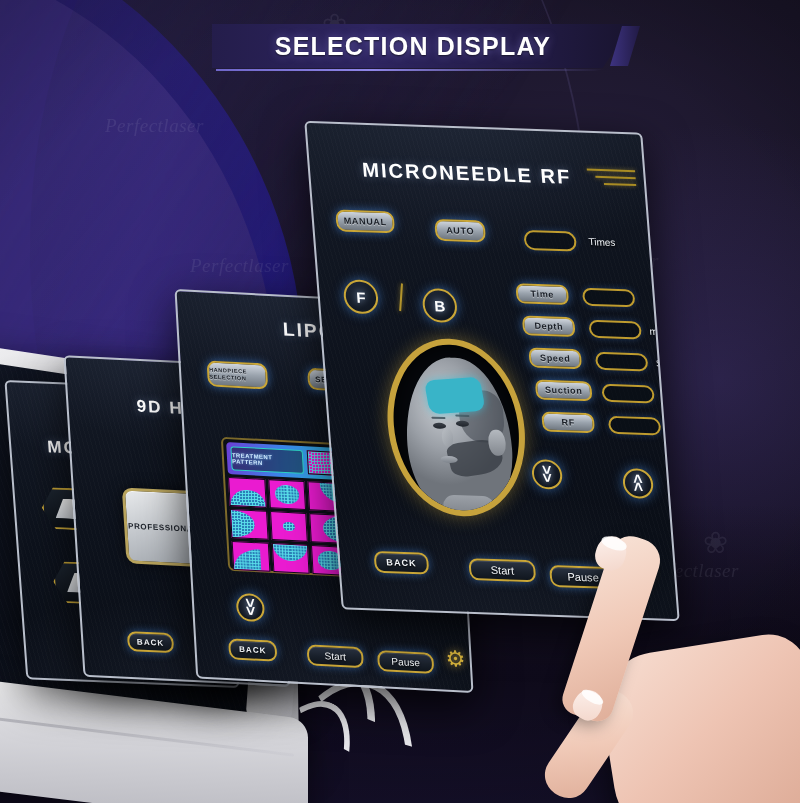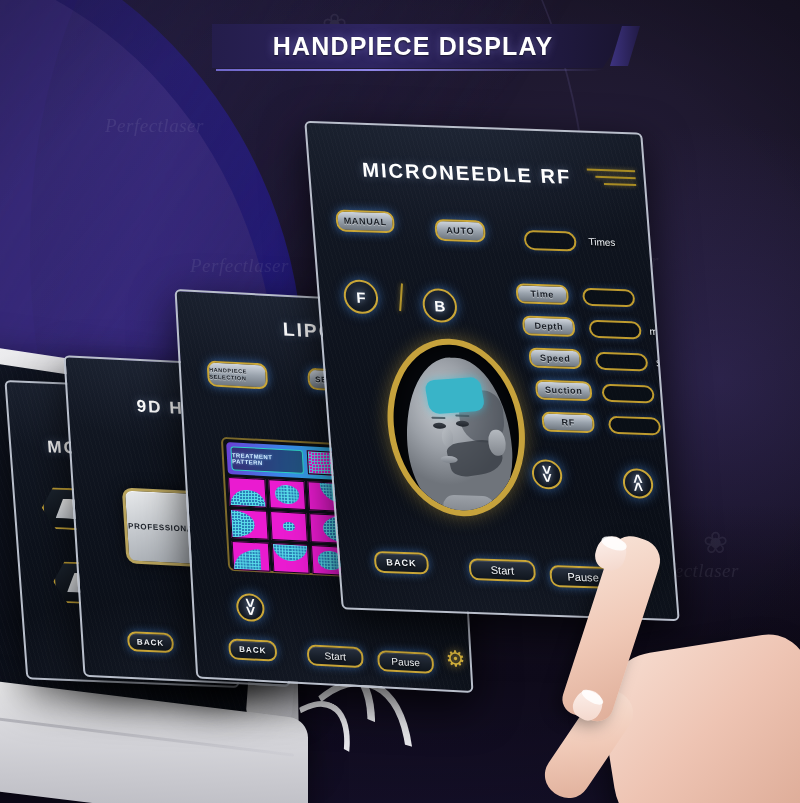--- a/index.html
+++ b/index.html
@@ -461,21 +461,21 @@
   <div class="wm-tree" style="left:322px; top:10px;">❀</div>
   <div class="wm-tree" style="left:243px; top:355px;">❀</div>
   <div class="wm-tree" style="left:703px; top:528px;">❀</div>
   <div class="wm-tree" style="left:514px; top:516px;">❀</div>
 </div>
 
 <div id="banner">
   <div class="banner-bar"></div>
   <div class="banner-slash"></div>
   <div class="banner-underline"></div>
-  <h1>HANDPIECE DISPLAY</h1>
+  <h1>SELECTION DISPLAY</h1>
 </div>
 
 <div id="device">
   <div class="dev-bezel">
     <div class="dev-screen"></div>
   </div>
   <div class="dev-neck"></div>
   <div class="cable c1"></div>
   <div class="cable c2"></div>
   <div class="cable c3"></div>

